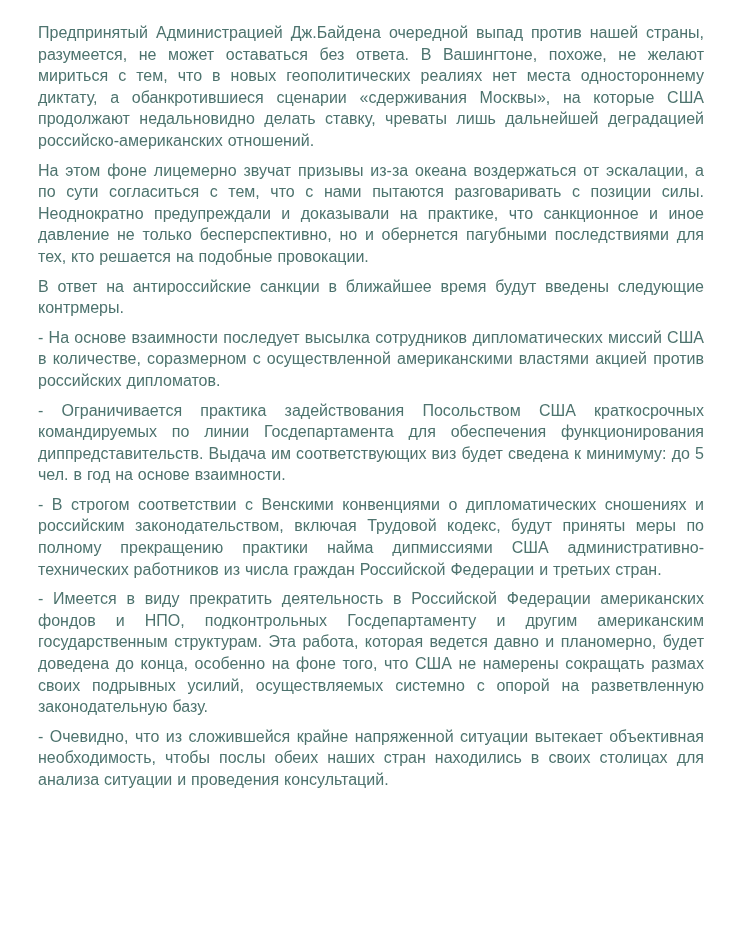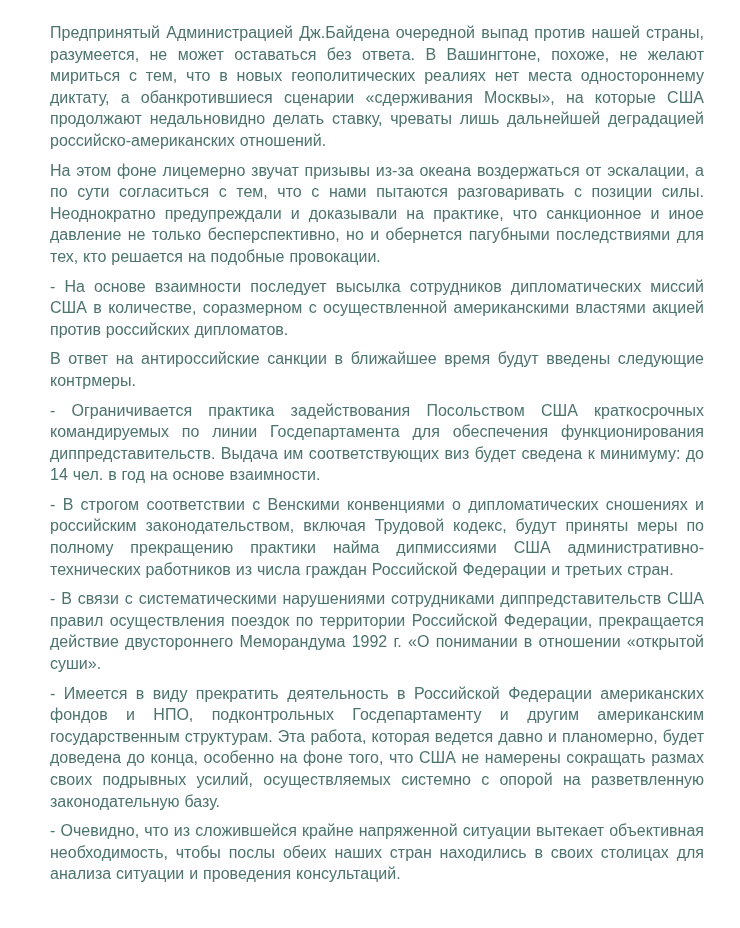--- a/index.html
+++ b/index.html
@@ -17,31 +17,30 @@
     width: 740px;
     padding: 22px 36px 0 38px;
     font-family: "Liberation Sans", "DejaVu Sans", sans-serif;
     font-size: 16px;
     line-height: 21.6px;
     color: var(--text-color, #4d736e);
     text-align: justify;
     text-align-last: left;
   }
   .doc p {
-    margin: 0 0 8px 12px;
+    margin: 0 0 8px 0;
     word-spacing: 0.5px;
   }
 </style>
 </head>
 <body>
 
 <div class="doc">
   <p>Предпринятый Администрацией Дж.Байдена очередной выпад против нашей страны, разумеется, не может оставаться без ответа. В Вашингтоне, похоже, не желают мириться с тем, что в новых геополитических реалиях нет места одностороннему диктату, а обанкротившиеся сценарии «сдерживания Москвы», на которые США продолжают недальновидно делать ставку, чреваты лишь дальнейшей деградацией российско-американских отношений.</p>
   <p>На этом фоне лицемерно звучат призывы из-за океана воздержаться от эскалации, а по сути согласиться с тем, что с нами пытаются разговаривать с позиции силы. Неоднократно предупреждали и доказывали на практике, что санкционное и иное давление не только бесперспективно, но и обернется пагубными последствиями для тех, кто решается на подобные провокации.</p>
+  <p>В ответ на антироссийские санкции в ближайшее время будут введены следующие контрмеры.</p>
   <p>- На основе взаимности последует высылка сотрудников дипломатических миссий США в количестве, соразмерном с осуществленной американскими властями акцией против российских дипломатов.</p>
-  <p>В ответ на антироссийские санкции в ближайшее время будут введены следующие контрмеры.</p>
-  <p>- Ограничивается практика задействования Посольством США краткосрочных командируемых по линии Госдепартамента для обеспечения функционирования диппредставительств. Выдача им соответствующих виз будет сведена к минимуму: до 14 чел. в год на основе взаимности.</p>
+  <p>- Ограничивается практика задействования Посольством США краткосрочных командируемых по линии Госдепартамента для обеспечения функционирования диппредставительств. Выдача им соответствующих виз будет сведена к минимуму: до 5 чел. в год на основе взаимности.</p>
   <p>- В строгом соответствии с Венскими конвенциями о дипломатических сношениях и российским законодательством, включая Трудовой кодекс, будут приняты меры по полному прекращению практики найма дипмиссиями США административно-технических работников из числа граждан Российской Федерации и третьих стран.</p>
-  <p>- В связи с систематическими нарушениями сотрудниками диппредставительств США правил осуществления поездок по территории Российской Федерации, прекращается действие двустороннего Меморандума 1992 г. «О понимании в отношении «открытой суши».</p>
   <p>- Имеется в виду прекратить деятельность в Российской Федерации американских фондов и НПО, подконтрольных Госдепартаменту и другим американским государственным структурам. Эта работа, которая ведется давно и планомерно, будет доведена до конца, особенно на фоне того, что США не намерены сокращать размах своих подрывных усилий, осуществляемых системно с опорой на разветвленную законодательную базу.</p>
   <p>- Очевидно, что из сложившейся крайне напряженной ситуации вытекает объективная необходимость, чтобы послы обеих наших стран находились в своих столицах для анализа ситуации и проведения консультаций.</p>
 
 </div>
 
 </body></html>

